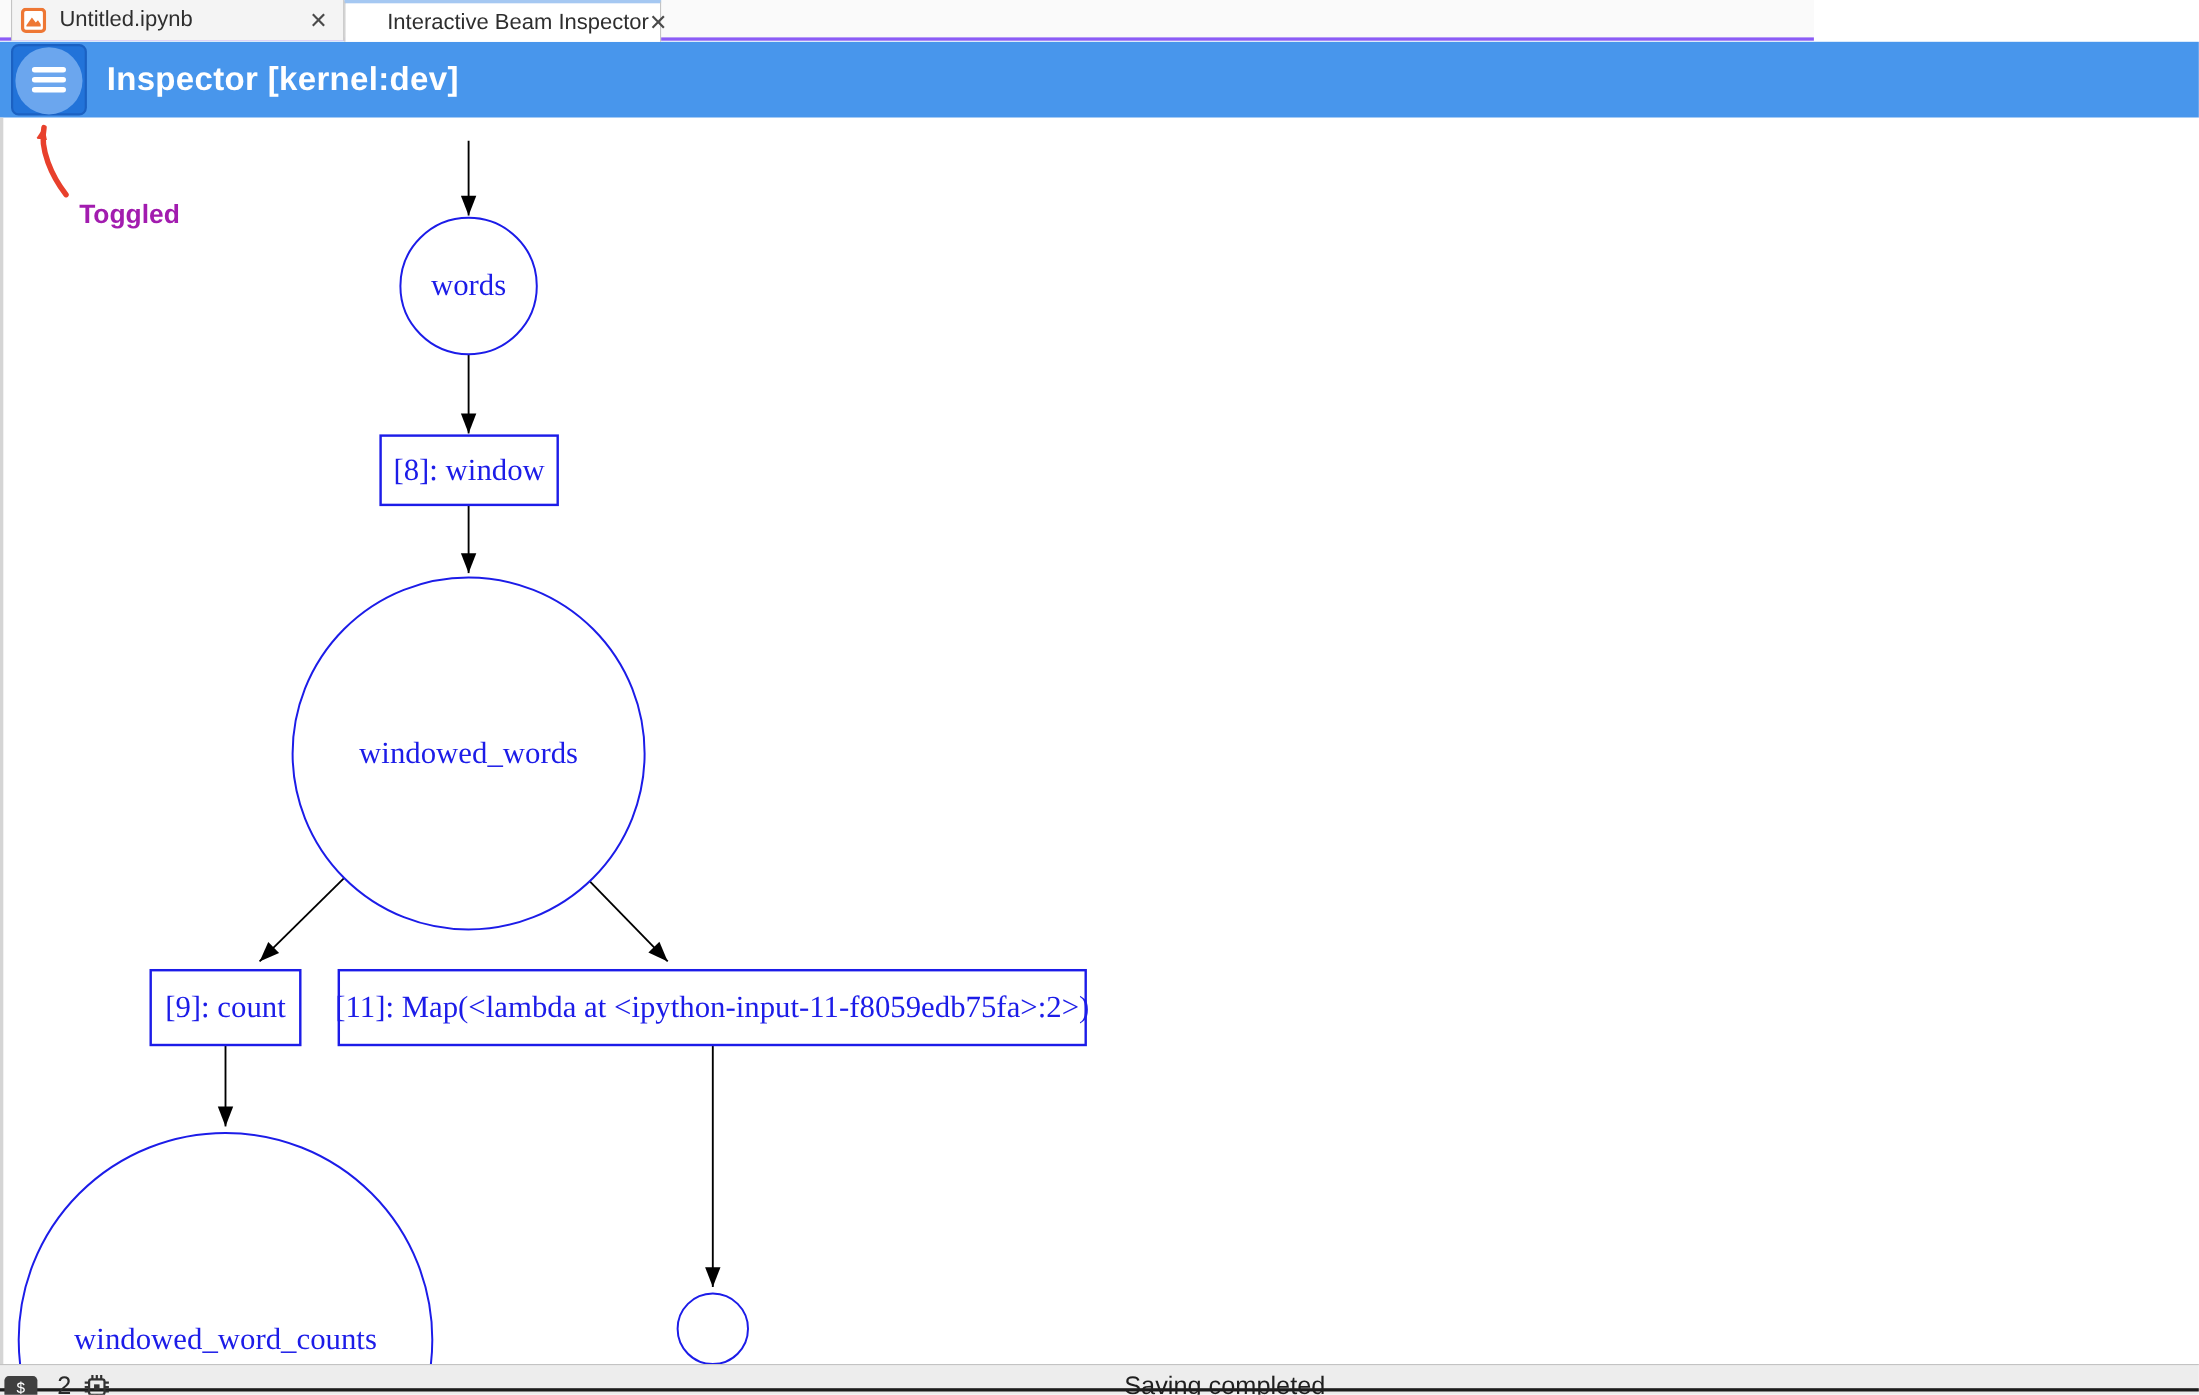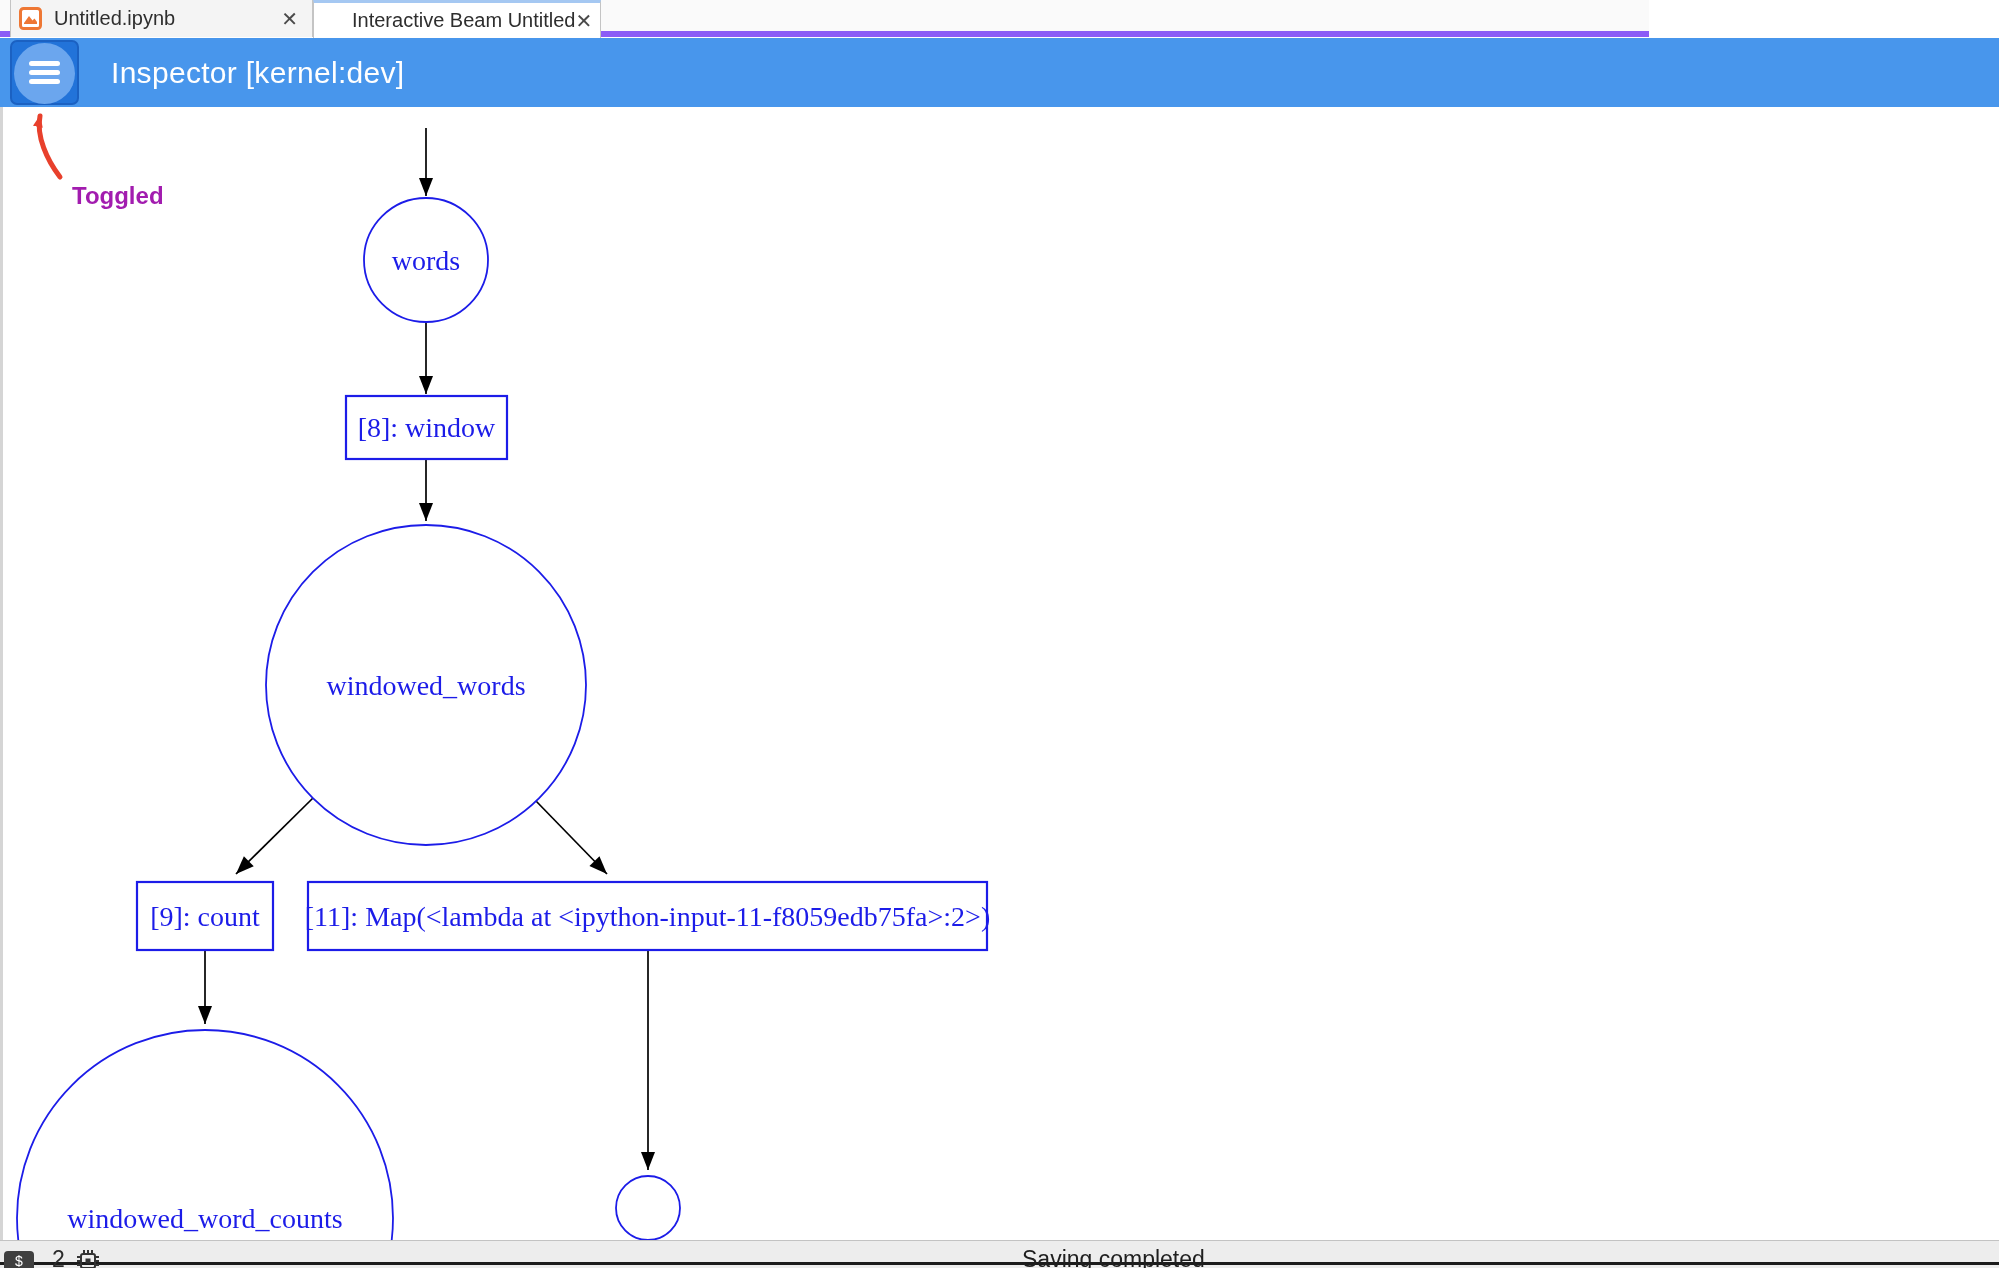--- a/index.html
+++ b/index.html
@@ -3,21 +3,21 @@
 <meta charset="utf-8">
 <style>
   html,body{margin:0;padding:0;}
   body{
     width:1999px;height:1268px;position:relative;overflow:hidden;
     background:#ffffff;font-family:"Liberation Sans", sans-serif;
   }
   
   .tabbar{
     position:absolute;left:0;top:0;width:1649px;height:37px;
-    background:#fafafa;border-bottom:6px solid #8b5cf6;box-sizing:border-box;
+    background:#fafafa;border-bottom:3px solid #8b5cf6;box-sizing:border-box;
   }
   .tab{
     position:absolute;top:0;height:37px;display:flex;align-items:center;
     box-sizing:border-box;font-size:20px;color:#2e2e2e;cursor:default;
   }
   .tab.inactive{
     background:#f4f4f4;border-left:1px solid #c4c4c4;border-right:1px solid #c4c4c4;
   }
   .tab.active{
     background:#ffffff;height:38px;z-index:2;
@@ -39,22 +39,22 @@
     background:#2273d9;border:2px solid #1b61c2;border-radius:7px;box-sizing:border-box;
   }
   .menu-circle{
     position:absolute;left:2px;top:1px;width:61px;height:61px;border-radius:50%;
     background:#6ba6ee;
   }
   .menu-bar{
     position:absolute;left:15px;width:31px;height:5px;border-radius:2.5px;background:#ffffff;
   }
   .title{
-    position:absolute;left:111px;top:0;height:53px;line-height:69px;
-    color:#ffffff;font-size:30px;font-weight:normal;letter-spacing:.3px;
+    position:absolute;left:97px;top:0;height:53px;line-height:69px;
+    color:#ffffff;font-size:30px;font-weight:bold;letter-spacing:.3px;
   }
   
   .canvas{
     position:absolute;left:0;top:107px;width:1999px;height:1163px;background:#ffffff;
     border-left:3px solid #d5d5d5;box-sizing:border-box;
   }
   .canvas svg{position:absolute;left:-3px;top:0;}
   .gtext{
     font-family:"Liberation Serif", serif;font-size:28px;
   }
@@ -90,21 +90,21 @@
 <div class="tabbar">
   <div class="tab inactive" style="left:10px;width:303px;">
     <svg class="nbicon" width="23" height="23" viewBox="0 0 23 23">
       <rect x="1.5" y="1.5" width="20" height="20" rx="3" fill="#ffffff" stroke="#ee7734" stroke-width="3"></rect>
       <path d="M5 16 L10 9 L13.5 13.5 L15.5 11.5 L18 15 L18 17 L5 17 Z" fill="#ee7734"></path>
     </svg>
     <span class="tlabel">Untitled.ipynb</span>
     <span class="tclose">✕</span>
   </div>
   <div class="tab active" style="left:313px;width:288px;">
-    <span class="tlabel">Interactive Beam Untitled</span>
+    <span class="tlabel">Interactive Beam Inspector</span>
     <span class="tclose">✕</span>
   </div>
 </div>
 
 <div class="header">
   <div class="menu-btn">
     <div class="menu-circle">
       <div class="menu-bar" style="top:18px;"></div>
       <div class="menu-bar" style="top:27px;"></div>
       <div class="menu-bar" style="top:36px;"></div>

